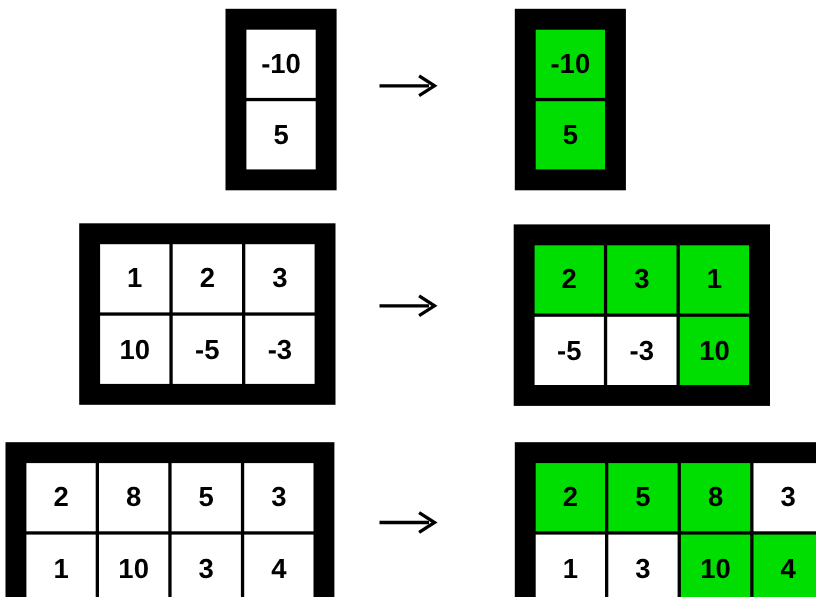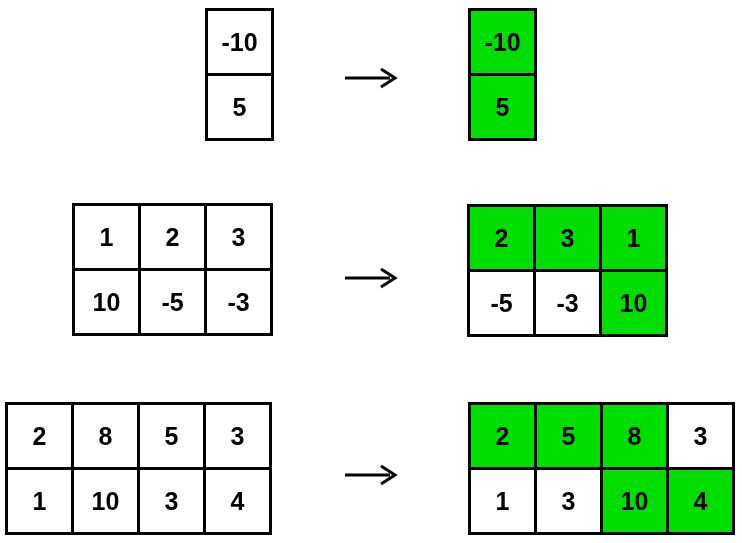--- a/index.html
+++ b/index.html
@@ -11,21 +11,21 @@
     position: relative;
     width: 742px;
     height: 543px;
     font-family: "Liberation Sans", sans-serif;
     overflow: hidden;
   }
   .grid {
     position: absolute;
     display: grid;
     gap: 3px;
-    padding: 3px;
+    padding: 19px;
     background: #000000;
     box-sizing: content-box;
   }
   .cell {
     width: 63px;
     height: 62px;
     background: #ffffff;
     display: flex;
     align-items: center;
     justify-content: center;

